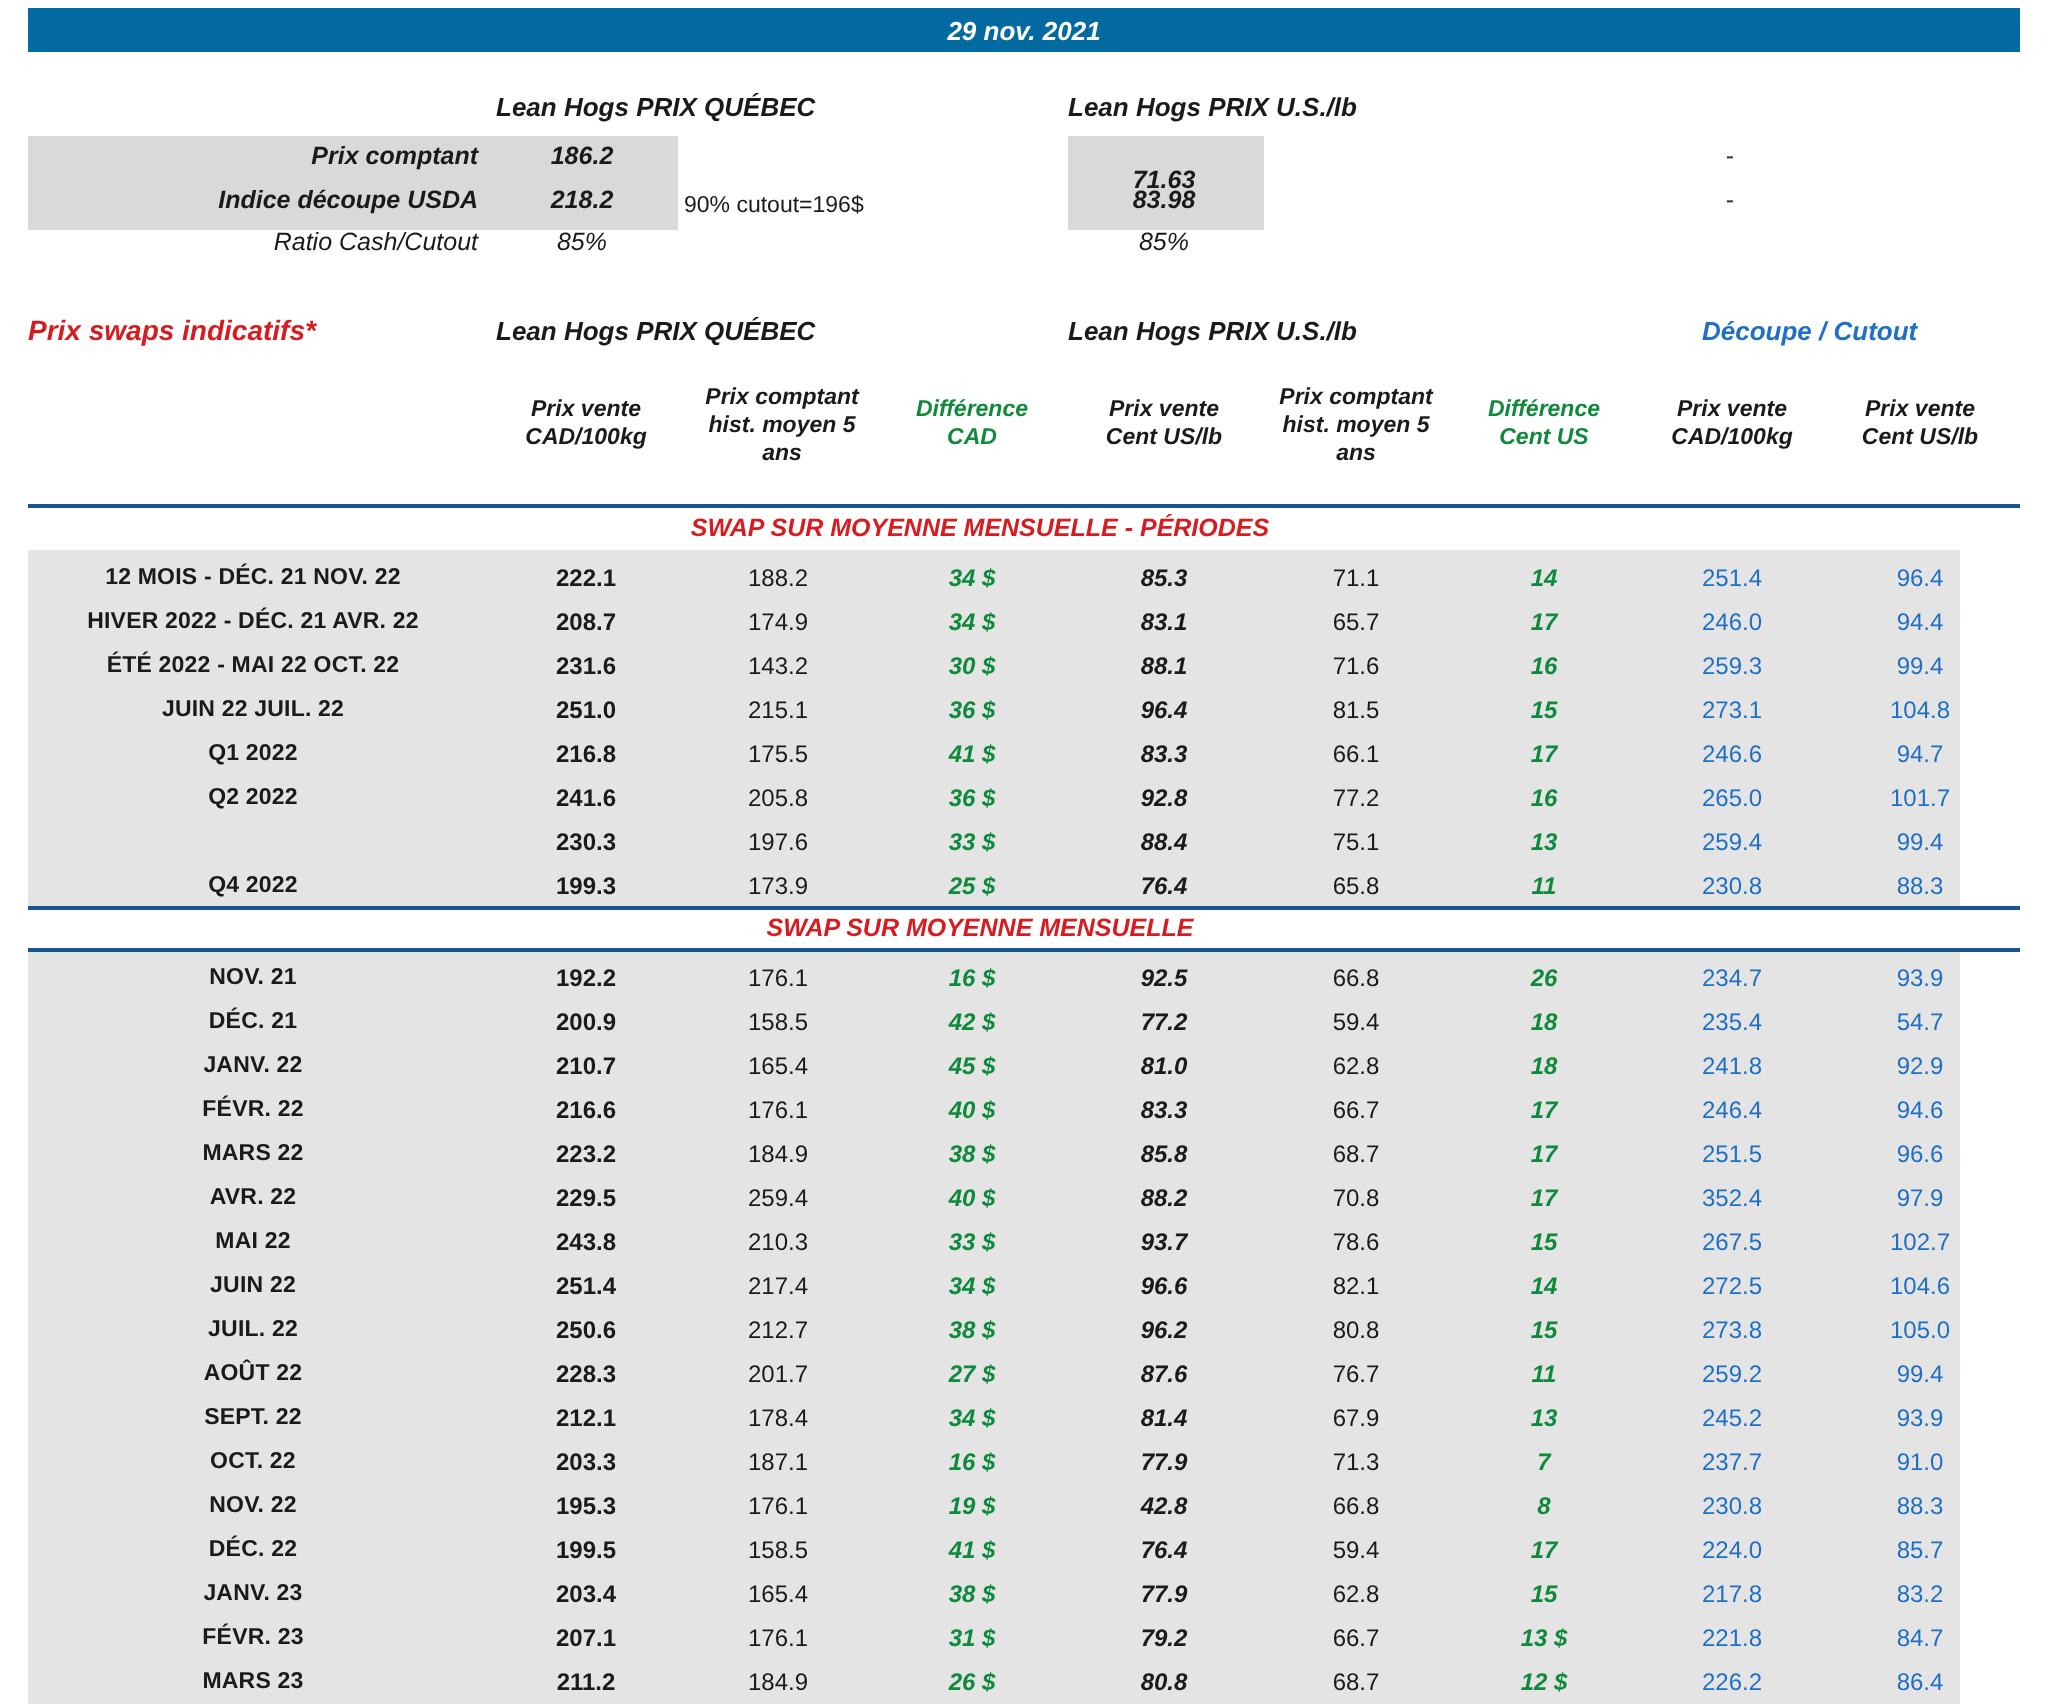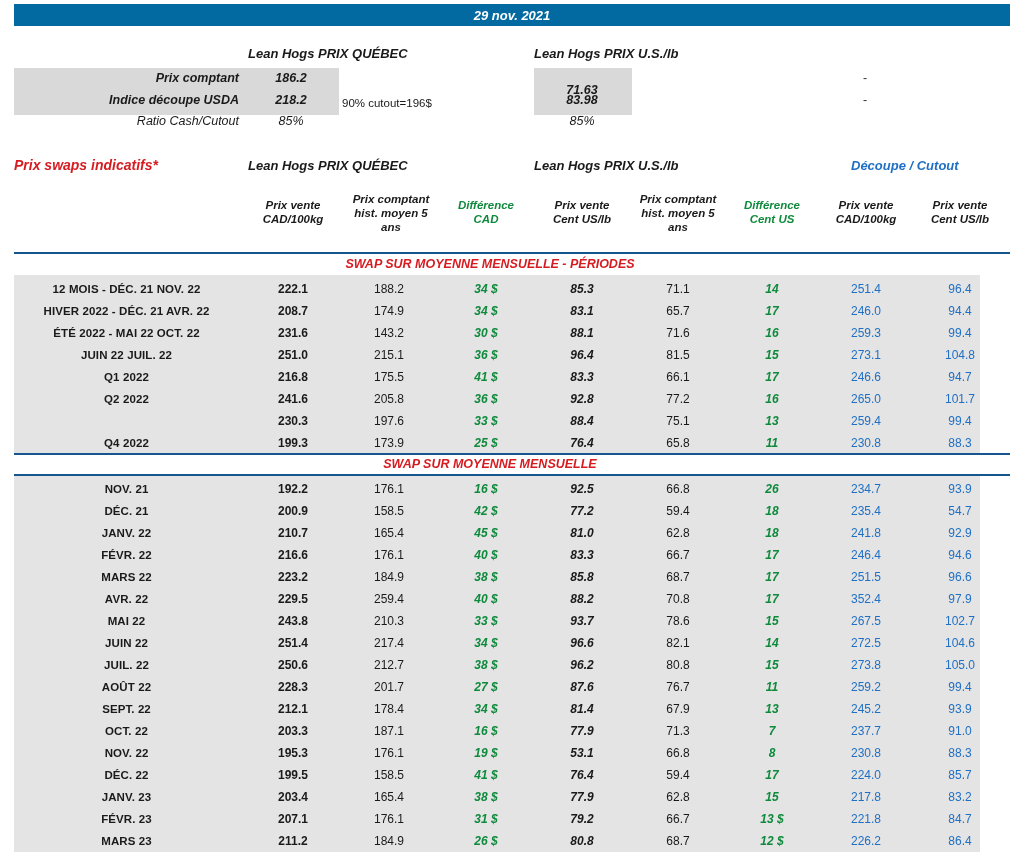--- a/index.html
+++ b/index.html
@@ -527,21 +527,21 @@
     <div class="cell c-v5">71.3</div>
     <div class="cell c-v6">7</div>
     <div class="cell c-v7">237.7</div>
     <div class="cell c-v8">91.0</div>
   </div>
   <div class="row" style="top:741px;">
     <div class="cell c-label">NOV. 22</div>
     <div class="cell c-v1">195.3</div>
     <div class="cell c-v2">176.1</div>
     <div class="cell c-v3">19 $</div>
-    <div class="cell c-v4">53.1</div>
+    <div class="cell c-v4">42.8</div>
     <div class="cell c-v5">66.8</div>
     <div class="cell c-v6">8</div>
     <div class="cell c-v7">230.8</div>
     <div class="cell c-v8">88.3</div>
   </div>
   <div class="row" style="top:763px;">
     <div class="cell c-label">DÉC. 22</div>
     <div class="cell c-v1">199.5</div>
     <div class="cell c-v2">158.5</div>
     <div class="cell c-v3">41 $</div>

